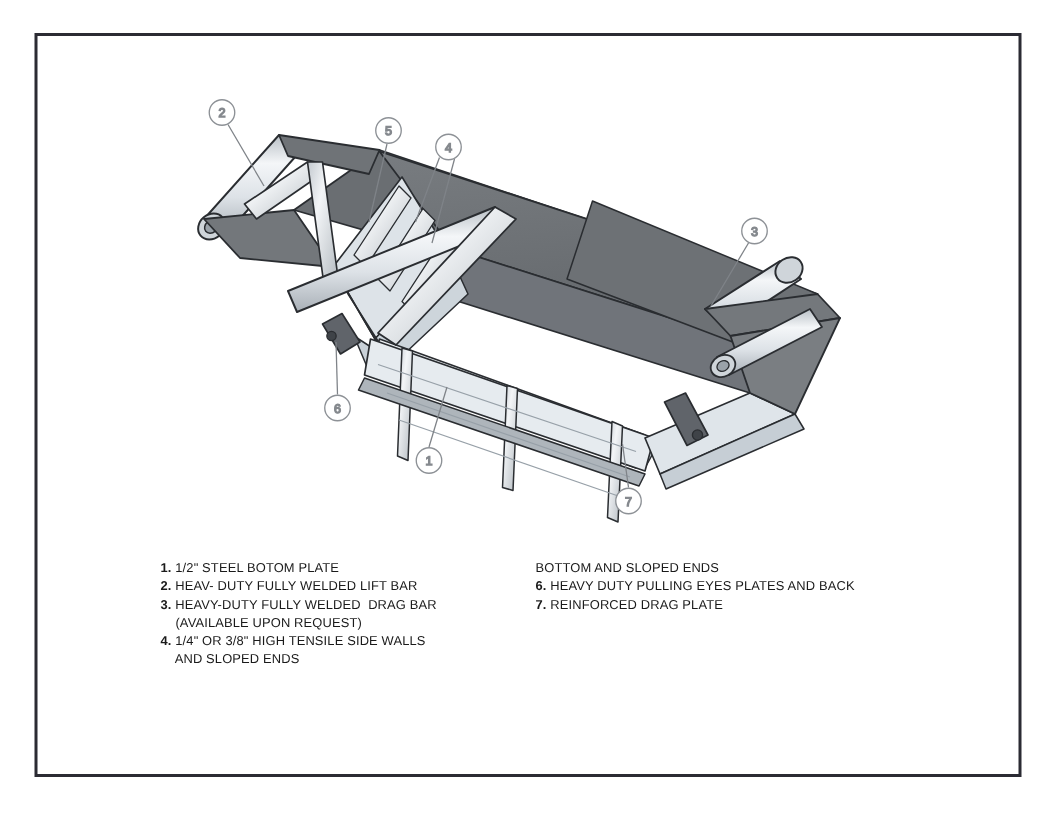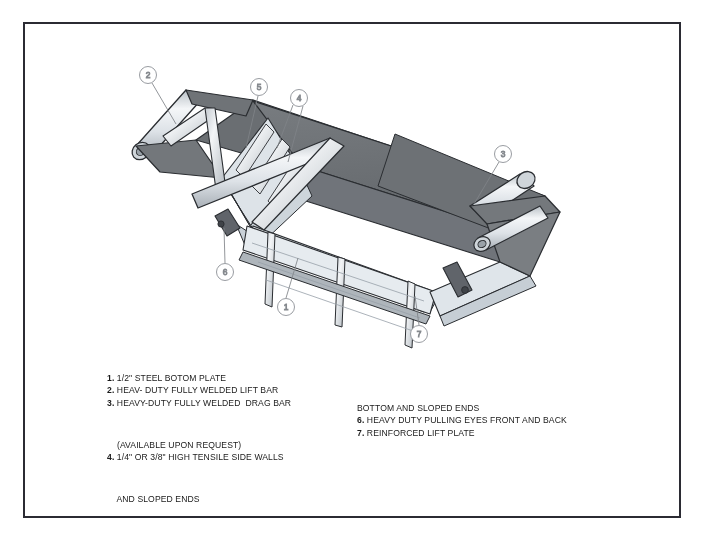--- a/index.html
+++ b/index.html
@@ -8,21 +8,21 @@
   #page{position:relative;width:705px;height:544px;background:#ffffff;}
   #frame{position:absolute;left:23px;top:22px;width:658px;height:496px;
          border:2px solid #2b2b33;box-sizing:border-box;background:#ffffff;}
   #drawing{position:absolute;left:0;top:0;width:705px;height:544px;}
   .legend{position:absolute;font-size:8.6px;line-height:12.3px;
           letter-spacing:.1px;white-space:pre;}
   #legend-left{left:107px;top:372px;}
   #legend-right{left:357px;top:372px;}
   .lrow{display:block;white-space:pre;}
   .lnum{font-weight:bold;}
-  .cont{display:block;white-space:pre;margin-top:30px;}
+  .cont{display:block;white-space:pre;}
 </style>
 </head>
 <body>
 
 <div id="page">
 
   <div id="frame"></div>
 
   <svg id="drawing" viewBox="0 0 705 544">
     <defs>
@@ -160,15 +160,15 @@
         </g>
         <line x1="419" y1="325" x2="415" y2="296" stroke="#7f8388" stroke-width="0.85"></line>
         <g>
           <circle cx="419" cy="334" r="8.5" fill="#ffffff" stroke="#8d9196" stroke-width="0.9"></circle>
           <text x="419" y="337.1" text-anchor="middle" font-family="&quot;Liberation Sans&quot;, sans-serif" font-size="8.4" fill="#8d9196">7</text>
         </g>
       </g>
   </svg>
 
   <div class="legend" id="legend-left"><span class="lrow"><span class="lnum">1.</span><span> 1/2" STEEL BOTOM PLATE</span></span><span class="lrow"><span class="lnum">2.</span><span> HEAV- DUTY FULLY WELDED LIFT BAR</span></span><span class="lrow"><span class="lnum">3.</span><span> HEAVY-DUTY FULLY WELDED  DRAG BAR</span></span><span class="cont">    (AVAILABLE UPON REQUEST)</span><span class="lrow"><span class="lnum">4.</span><span> 1/4" OR 3/8" HIGH TENSILE SIDE WALLS</span></span><span class="cont">    AND SLOPED ENDS</span></div>
-  <div class="legend" id="legend-right"><span class="cont">BOTTOM AND SLOPED ENDS</span><span class="lrow"><span class="lnum">6.</span><span> HEAVY DUTY PULLING EYES FRONT AND BACK</span></span><span class="lrow"><span class="lnum">7.</span><span> REINFORCED LIFT PLATE</span></span></div>
+  <div class="legend" id="legend-right"><span class="cont">BOTTOM AND SLOPED ENDS</span><span class="lrow"><span class="lnum">6.</span><span> HEAVY DUTY PULLING EYES PLATES AND BACK</span></span><span class="lrow"><span class="lnum">7.</span><span> REINFORCED DRAG PLATE</span></span></div>
 
 </div>
 
 </body></html>

